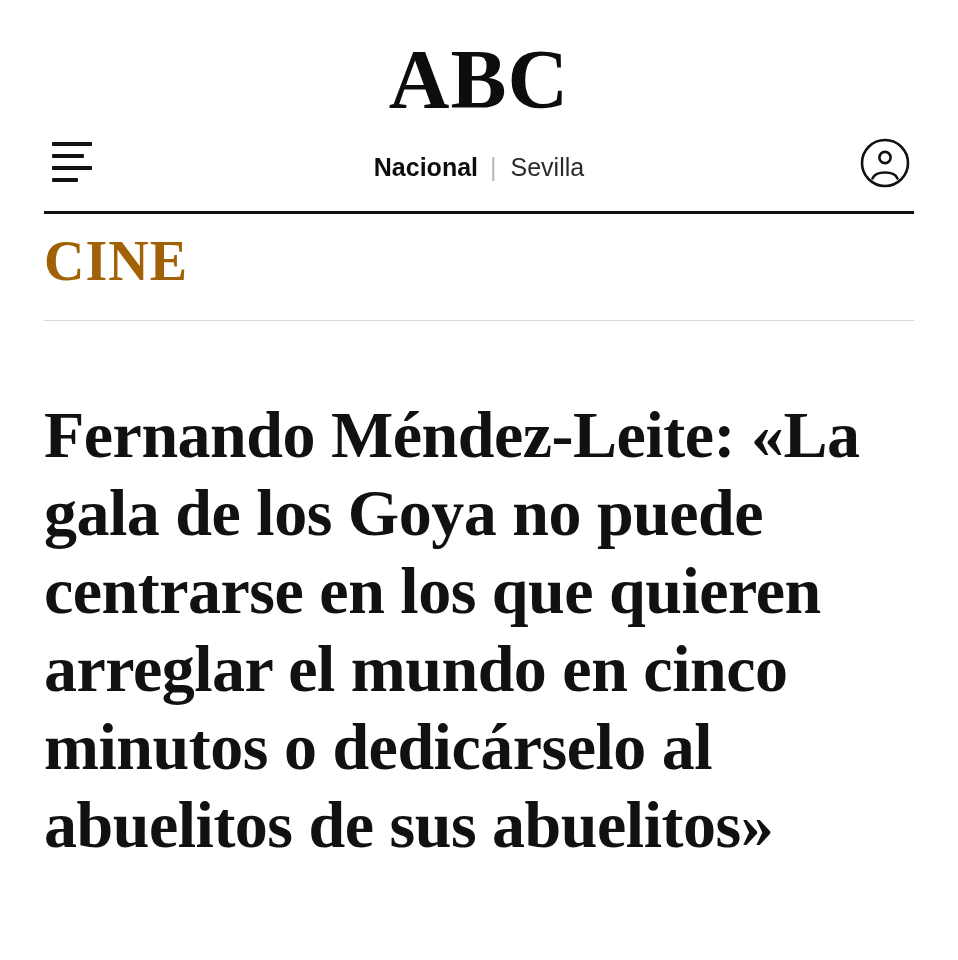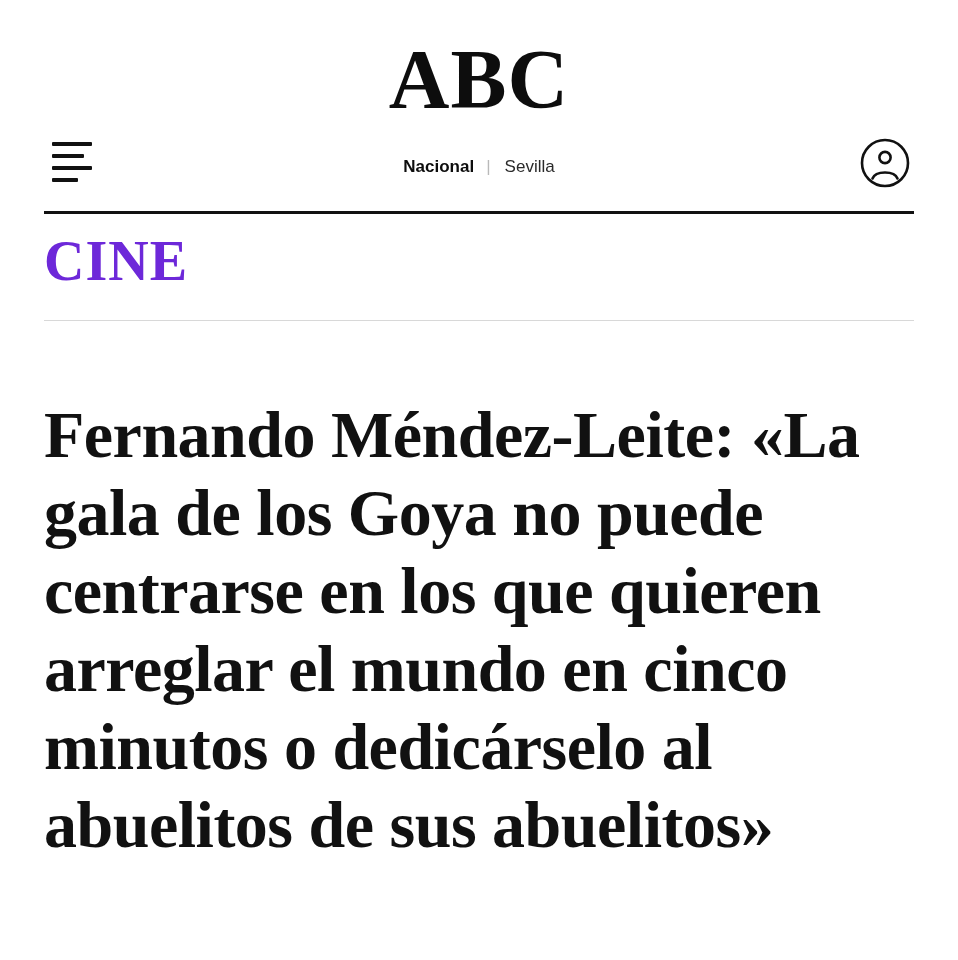--- a/index.html
+++ b/index.html
@@ -58,21 +58,21 @@
   .menu-icon span:nth-child(2) { width: 32px; }
   .menu-icon span:nth-child(3) { width: 40px; }
   .menu-icon span:nth-child(4) { width: 26px; margin-bottom: 0; }
 
   .editions {
     position: absolute;
     top: 152px;
     left: 0;
     right: 0;
     text-align: center;
-    font-size: 17px;
+    font-size: 25px;
     line-height: 30px;
     color: #1b1b1b;
   }
   .editions .ed-active {
     font-weight: 700;
     color: #0d0d0d;
   }
   .editions .ed-sep {
     display: inline-block;
     margin: 0 14px 0 12px;
@@ -114,21 +114,21 @@
   
   .kicker {
     position: absolute;
     left: 44px;
     top: 228px;
     font-family: "Liberation Serif", serif;
     font-weight: 700;
     font-size: 56px;
     line-height: 66px;
     letter-spacing: 1px;
-    color: #6d28d9;
+    color: #a16207;
   }
 
   
   .headline {
     position: absolute;
     left: 44px;
     right: 44px;
     top: 352px;
     font-family: "Liberation Serif", serif;
     font-weight: 700;

